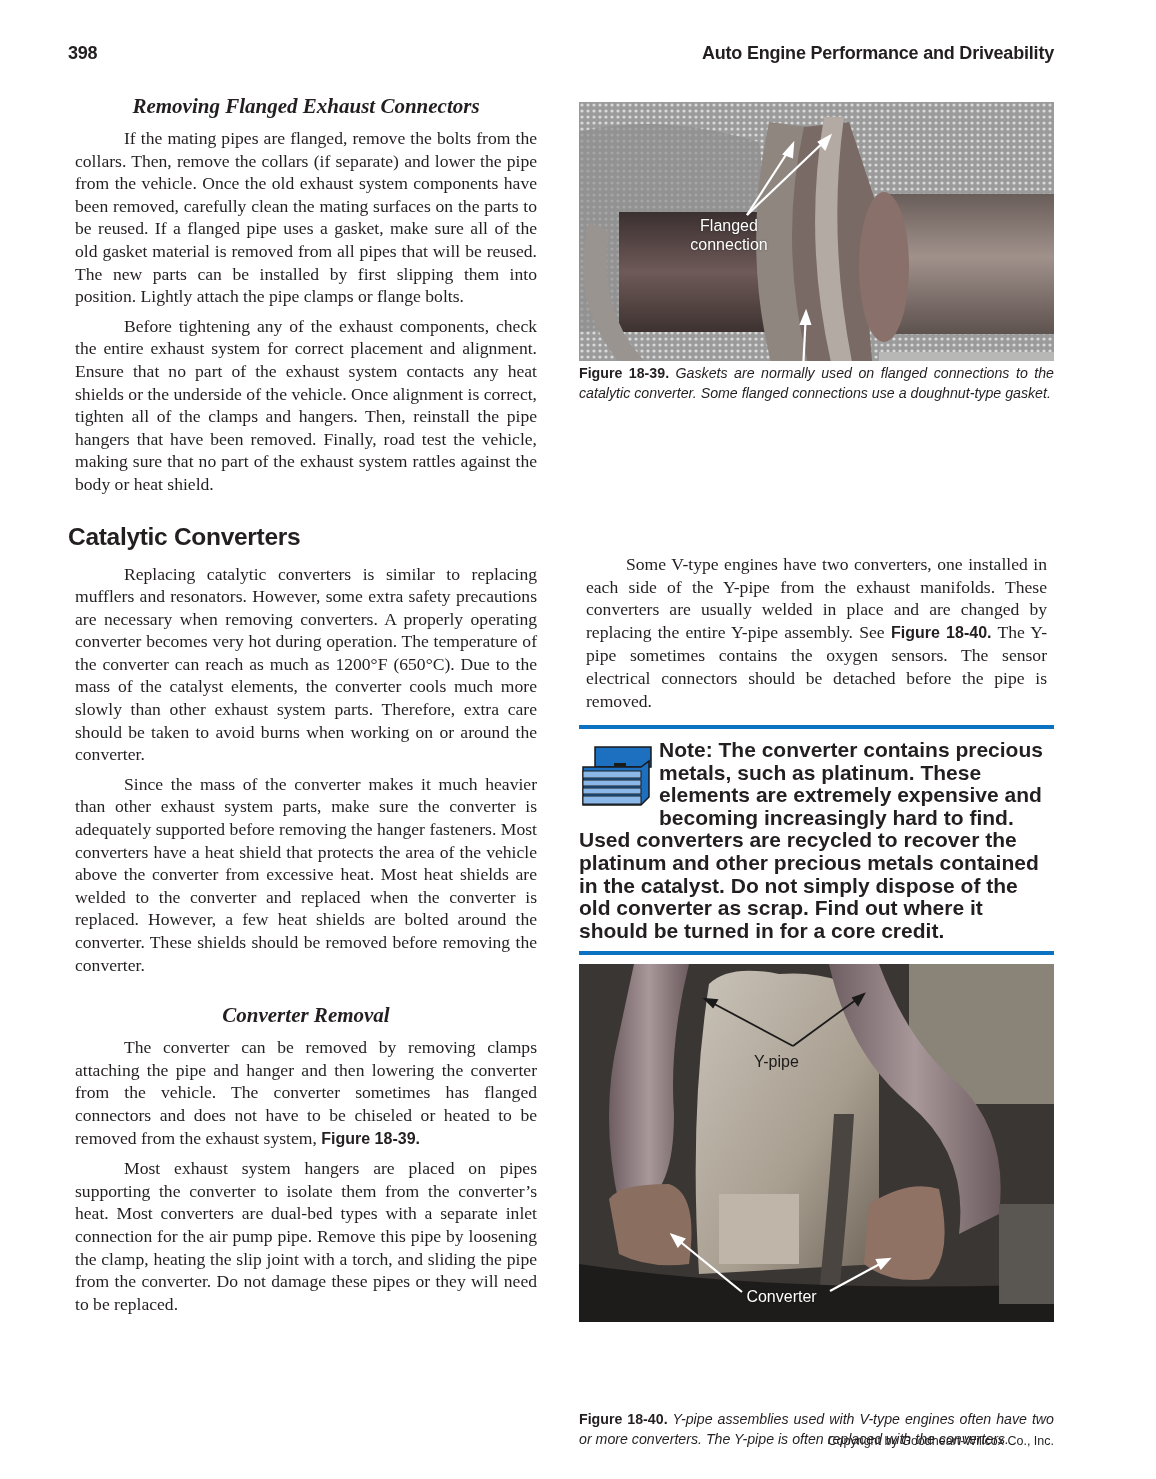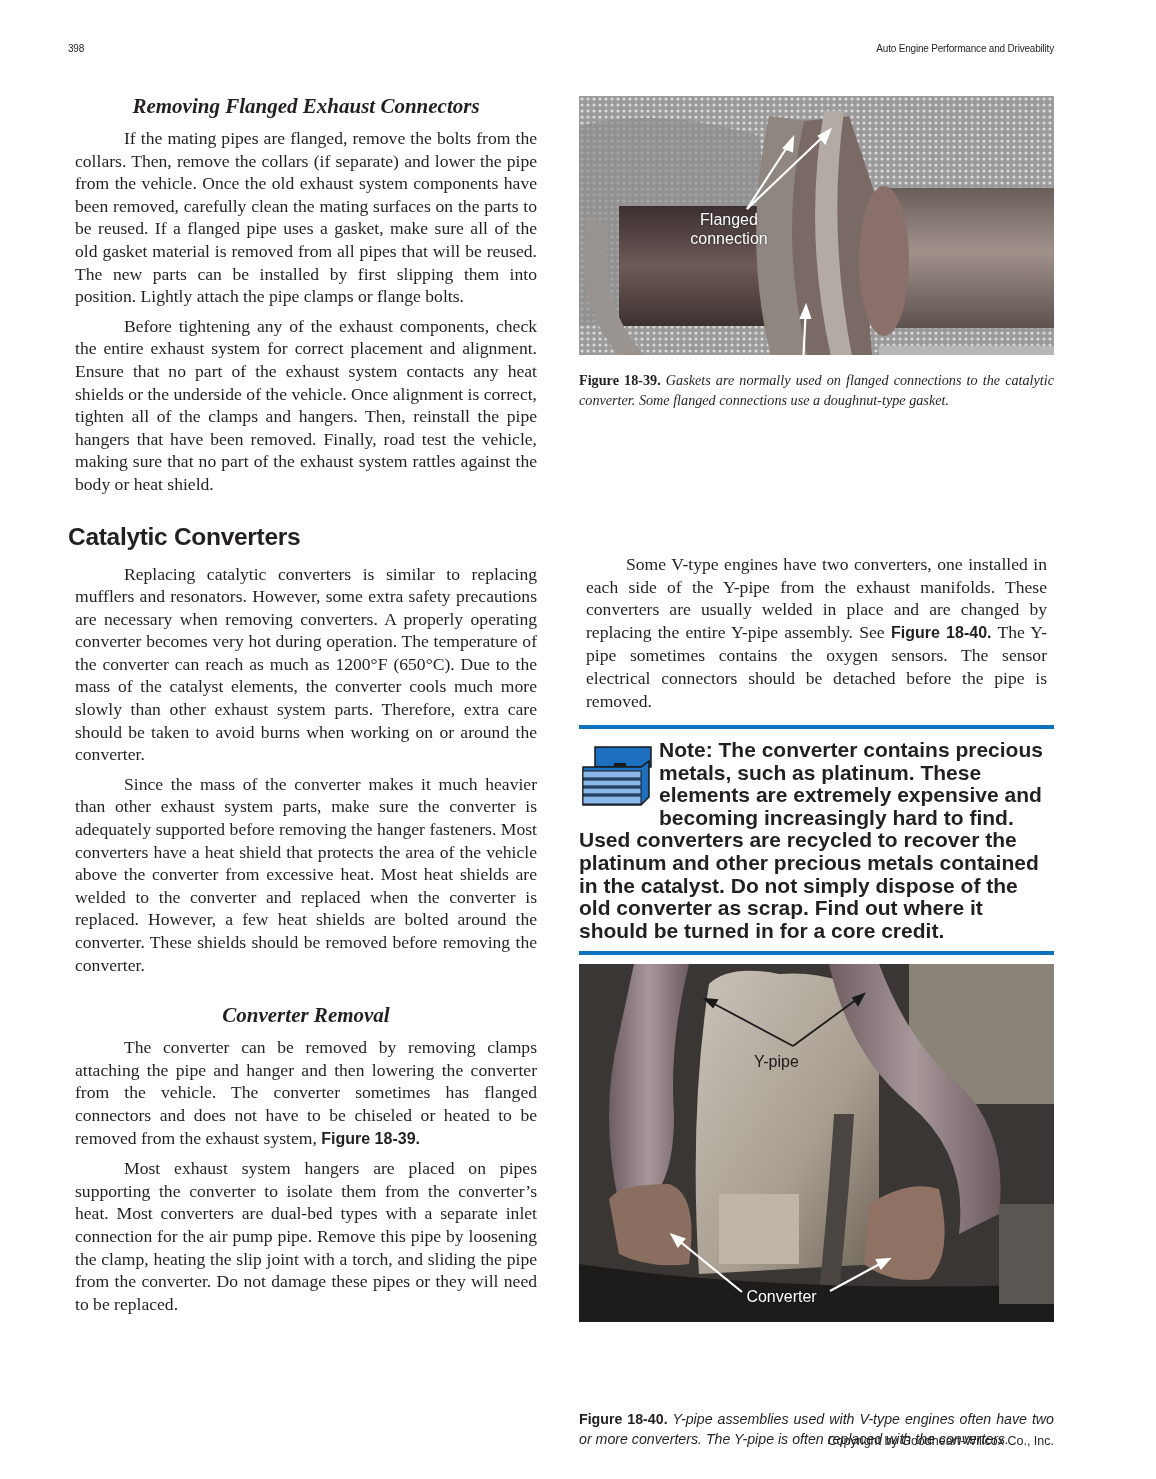--- a/index.html
+++ b/index.html
@@ -1,17 +1,17 @@
 <!DOCTYPE html>
 <html><head>
 <meta charset="utf-8">
 <style>
   html,body{margin:0;padding:0;background:#fff;}
   body{width:1156px;height:1479px;position:relative;overflow:hidden;color:#231f20;}
-  .runhead{position:absolute;top:43px;font-family:"Liberation Sans",sans-serif;font-weight:normal;font-size:10px;letter-spacing:-0.2px;}
+  .runhead{position:absolute;top:43px;font-family:"Liberation Sans",sans-serif;font-weight:bold;font-size:18px;letter-spacing:-0.2px;}
   #pagenum{left:68px;}
   #booktitle{right:102px;}
   .col{position:absolute;}
   #left{left:68px;top:92px;width:476px;}
   #right{left:579px;width:475px;}
   .body{font-family:"Liberation Serif","DejaVu Serif",serif;font-size:17.6px;line-height:22.6px;text-align:justify;margin:7px;}
   .body.indent{text-indent:49px;}
   h3.sub{font-family:"Liberation Serif",serif;font-style:italic;font-weight:bold;font-size:21px;text-align:center;margin:0 0 2px 0;line-height:28px;}
   h2.sec{font-family:"Liberation Sans",sans-serif;font-weight:bold;font-size:24.5px;margin:0;line-height:32px;letter-spacing:-0.3px;}
   b.fig{font-family:"Liberation Sans",sans-serif;font-weight:bold;font-size:16px;}
@@ -40,21 +40,21 @@
   <h2 class="sec" style="margin-top:25px;margin-bottom:10px;">Catalytic Converters</h2>
   <p class="body indent">Replacing catalytic converters is similar to replacing mufflers and resonators. However, some extra safety precautions are necessary when removing converters. A properly operating converter becomes very hot during operation. The temperature of the converter can reach as much as 1200°F (650°C). Due to the mass of the catalyst elements, the converter cools much more slowly than other exhaust system parts. Therefore, extra care should be taken to avoid burns when working on or around the converter.</p>
   <p class="body indent">Since the mass of the converter makes it much heavier than other exhaust system parts, make sure the converter is adequately supported before removing the hanger fasteners. Most converters have a heat shield that protects the area of the vehicle above the converter from excessive heat. Most heat shields are welded to the converter and replaced when the converter is replaced. However, a few heat shields are bolted around the converter. These shields should be removed before removing the converter.</p>
 
   <h3 class="sub" style="margin-top:25px;">Converter Removal</h3>
   <p class="body indent"><span>The converter can be removed by removing clamps attaching the pipe and hanger and then lowering the converter from the vehicle. The converter sometimes has flanged connectors and does not have to be chiseled or heated to be removed from the exhaust system,</span> <b class="fig">Figure 18-39.</b></p>
   <p class="body indent">Most exhaust system hangers are placed on pipes supporting the converter to isolate them from the converter’s heat. Most converters are dual-bed types with a separate inlet connection for the air pump pipe. Remove this pipe by loosening the clamp, heating the slip joint with a torch, and sliding the pipe from the converter. Do not damage these pipes or they will need to be replaced.</p>
 </div>
 
 <div class="col" id="right" style="top:96px;">
-  <div class="photo" style="height:259px;">
+  <div class="photo" style="height:259px;margin-top:6px;">
     <svg width="475" height="330" viewBox="0 0 475 330">
       <defs>
         <pattern id="dots" width="6" height="6" patternUnits="userSpaceOnUse">
           <rect width="6" height="6" fill="#9a9b9a"></rect>
           <circle cx="3" cy="3" r="1.6" fill="#d8d9d8"></circle>
         </pattern>
         <linearGradient id="pipeL" x1="0" y1="0" x2="0" y2="1">
           <stop offset="0" stop-color="#3b3030"></stop>
             <stop offset=".5" stop-color="#6e5a58"></stop>
             <stop offset="1" stop-color="#3d3230"></stop>
@@ -83,21 +83,21 @@
         <polygon points="214,42 205,52 213,55"></polygon>
         <line x1="168" y1="113" x2="251" y2="34"></line>
         <polygon points="251,34 240,40 246,47"></polygon>
         <line x1="222" y1="308" x2="227" y2="210"></line>
         <polygon points="227,210 222,222 231,222"></polygon>
       </g>
     </svg>
     <div class="plabel" style="left:90px;top:114px;width:120px;">Flanged connection</div>
     <div class="plabel" style="left:175px;top:305px;width:80px;">Gasket</div>
   </div>
-  <p class="caption" style="margin-top:16px;font-family:Liberation Serif, serif;"><b>Figure 18-39.</b> <i>Gaskets are normally used on flanged connections to the catalytic converter. Some flanged connections use a doughnut-type gasket.</i></p>
+  <p class="caption" style="margin-top:3px;"><b>Figure 18-39.</b> <i>Gaskets are normally used on flanged connections to the catalytic converter. Some flanged connections use a doughnut-type gasket.</i></p>
 </div>
 
 <div class="col" id="right" style="top:546px;">
   <p class="body indent" style="text-indent:40px;"><span>Some V-type engines have two converters, one installed in each side of the Y-pipe from the exhaust manifolds. These converters are usually welded in place and are changed by replacing the entire Y-pipe assembly. See</span> <b class="fig">Figure 18-40.</b> <span>The Y-pipe sometimes contains the oxygen sensors. The sensor electrical connectors should be detached before the pipe is removed.</span></p>
 </div>
 
 <div class="col" id="right" style="top:725px;">
   <div class="note-rule"></div>
   <div style="padding-top:10px;padding-bottom:9px;">
     <svg class="note-icon" viewBox="0 0 76 62">

